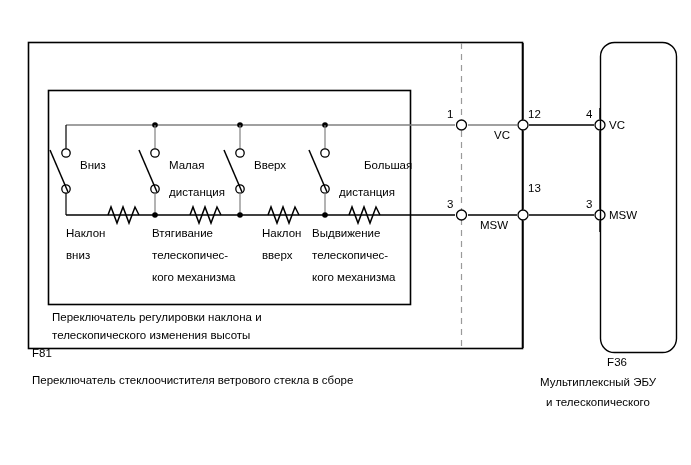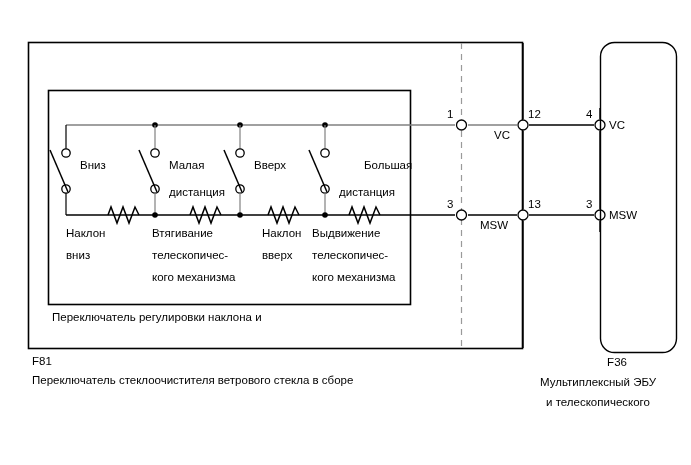--- a/index.html
+++ b/index.html
@@ -103,38 +103,39 @@
   <div class="lbl" style="left:152px;top:270px;">кого механизма</div>
 
   <div class="lbl" style="left:262px;top:226px;">Наклон</div>
   <div class="lbl" style="left:262px;top:248px;">вверх</div>
 
   <div class="lbl" style="left:312px;top:226px;">Выдвижение</div>
   <div class="lbl" style="left:312px;top:248px;">телескопичес-</div>
   <div class="lbl" style="left:312px;top:270px;">кого механизма</div>
 
   <div class="cap" style="left:52px;top:308px;">Переключатель регулировки наклона и</div>
+  <div class="cap" style="left:52px;top:326px;">телескопического изменения высоты</div>
 
   <div class="lbl pin" style="left:447px;top:107px;">1</div>
 
   <div class="lbl pin" style="left:528px;top:107px;">12</div>
   <div class="lbl pin" style="left:494px;top:128px;">VC</div>
 
   <div class="lbl pin" style="left:586px;top:107px;">4</div>
   <div class="lbl pin" style="left:609px;top:118px;">VC</div>
 
   <div class="lbl pin" style="left:447px;top:197px;">3</div>
 
-  <div class="lbl pin" style="left:528px;top:197px;">13</div>
+  <div class="lbl pin" style="left:528px;top:181px;">13</div>
   <div class="lbl pin" style="left:480px;top:218px;">MSW</div>
 
   <div class="lbl pin" style="left:586px;top:197px;">3</div>
   <div class="lbl pin" style="left:609px;top:208px;">MSW</div>
 
-  <div class="cap" style="left:32px;top:352px;">F81</div>
+  <div class="cap" style="left:32px;top:344px;">F81</div>
   <div class="cap" style="left:32px;top:371px;">Переключатель стеклоочистителя ветрового стекла в сборе</div>
 
   <div class="caption-block" style="left:578px;top:352px;">
     <div>F36</div>
     <div style="margin-left:-38px;">Мультиплексный ЭБУ</div>
     <div style="margin-left:-38px;">и телескопического</div>
   </div>
 
 </div>
 

